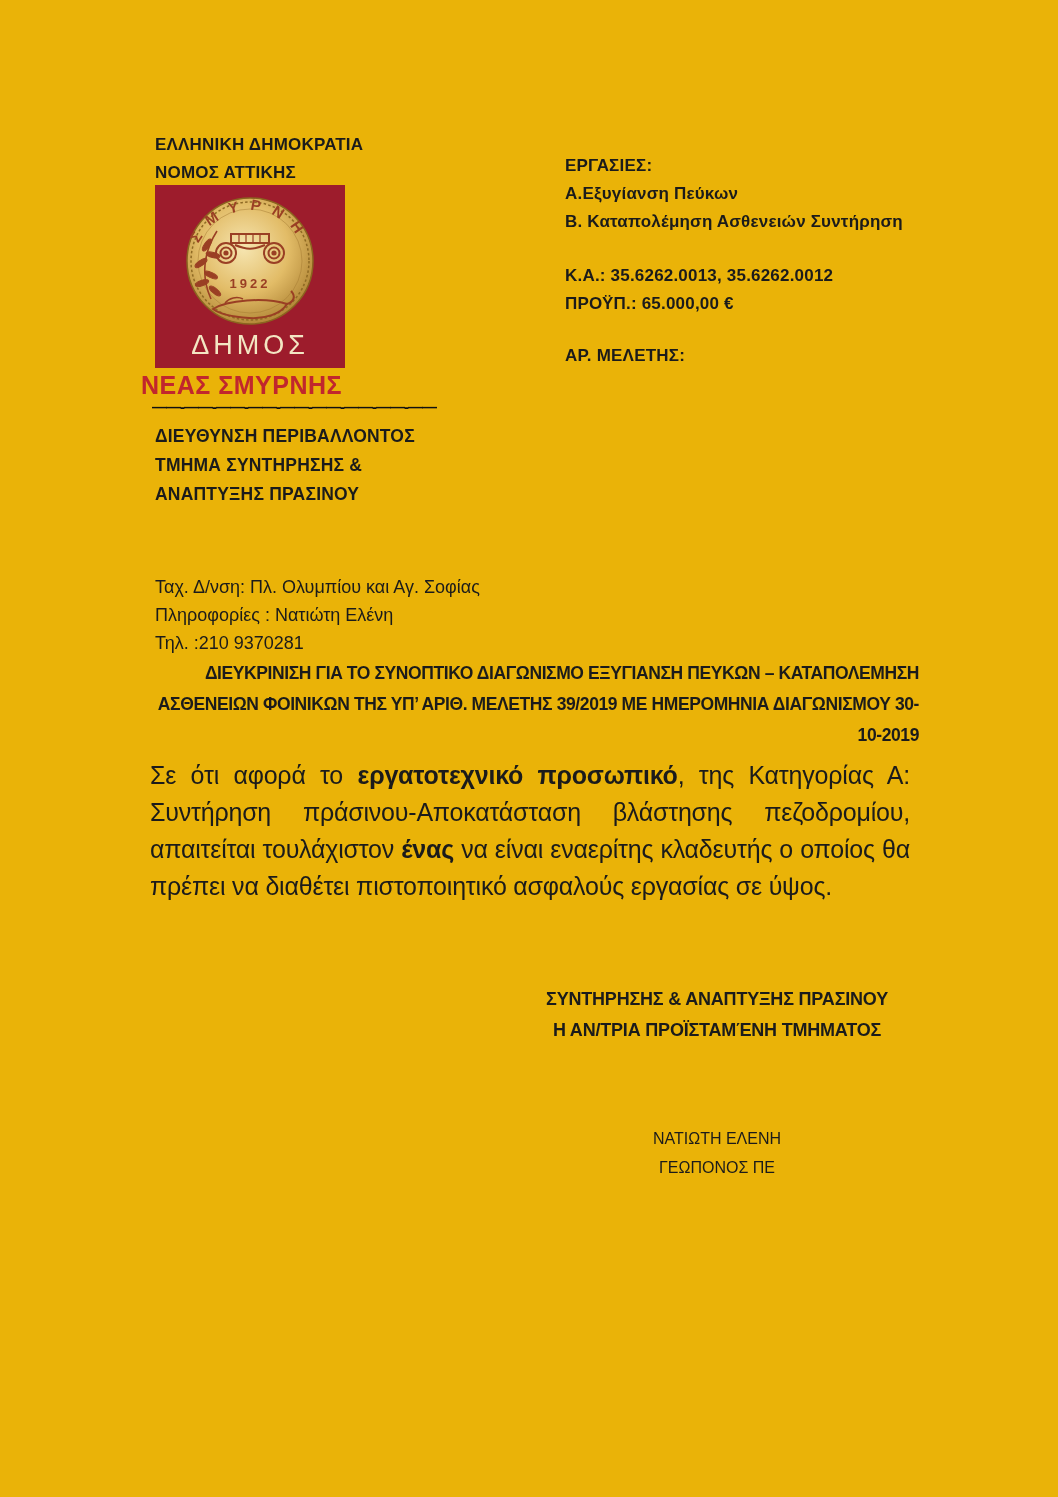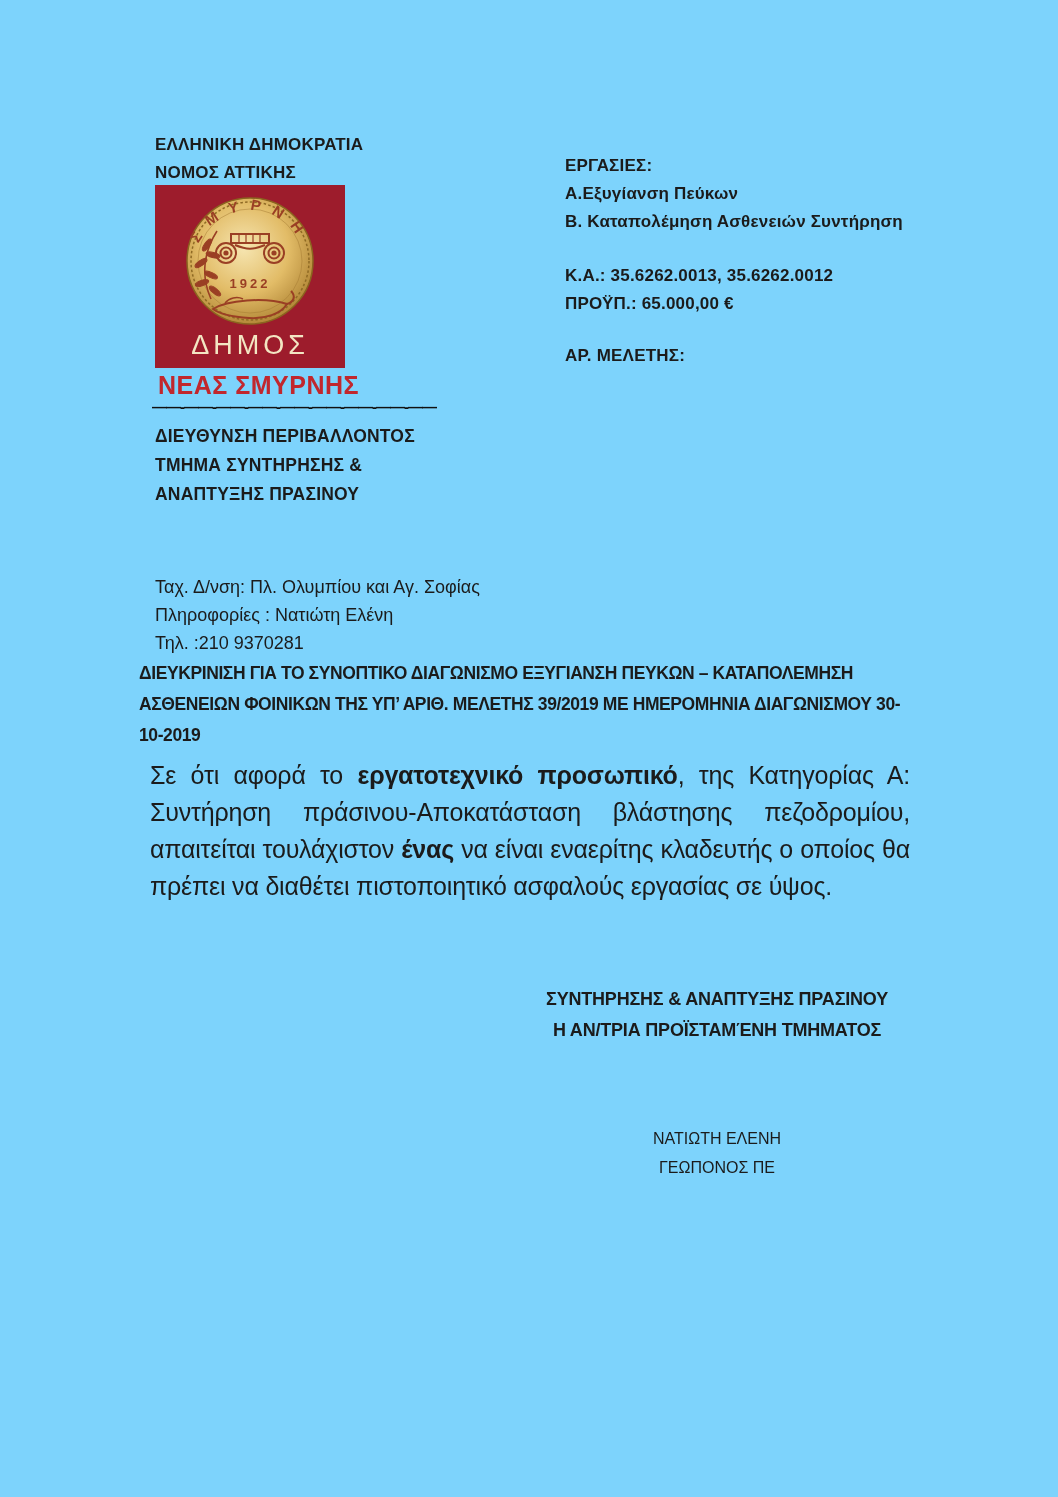--- a/index.html
+++ b/index.html
@@ -1,38 +1,38 @@
 <!DOCTYPE html>
 <html lang="el"><head>
 <meta charset="utf-8">
 <style>
   * { margin:0; padding:0; box-sizing:border-box; }
   html,body { background:#ffffff; }
   .page {
     position:relative;
     width:1058px; height:1497px;
     margin:0 auto;
-    background:#7dd3fc;
+    background:#eab308;
     font-family:"Liberation Sans", sans-serif;
     color:#1b1b1b;
     overflow:hidden;
   }
   
   .gov-block {
     position:absolute; left:155px; top:131px;
     font-size:17px; font-weight:bold; line-height:28px;
     letter-spacing:0.2px;
   }
   .logo-square {
     position:absolute; left:155px; top:185px;
     width:190px; height:183px;
   }
   .logo-caption {
     position:absolute; left:141px; top:371px;
-    width:218px; text-align:right;
+    width:218px; text-align:left;
     font-size:25px; font-weight:bold; color:#c1272d;
     letter-spacing:0.5px; white-space:nowrap;
   }
   .divider {
     position:absolute; left:152px; top:398px;
     width:288px; height:22px; overflow:hidden;
     font-size:15px; font-weight:bold; white-space:nowrap;
     letter-spacing:-1px; color:#111;
   }
   .dept-block {
@@ -48,21 +48,21 @@
   .works-block {
     position:absolute; left:565px; top:152px;
     font-size:17px; font-weight:bold; line-height:28px;
     letter-spacing:0.2px;
   }
   .spacer-26 { height:26px; }
   .spacer-24 { height:24px; }
   
   .subject {
     position:absolute; left:139px; top:658px;
-    width:780px; text-align:left;
+    width:780px; text-align:right;
     font-size:17.5px; font-weight:bold; line-height:31px;
     letter-spacing:-0.4px;
   }
   
   .body-par {
     position:absolute; left:150px; top:757px;
     width:760px;
     font-size:25px; line-height:37px;
     text-align:justify;
     letter-spacing:-0.2px;

